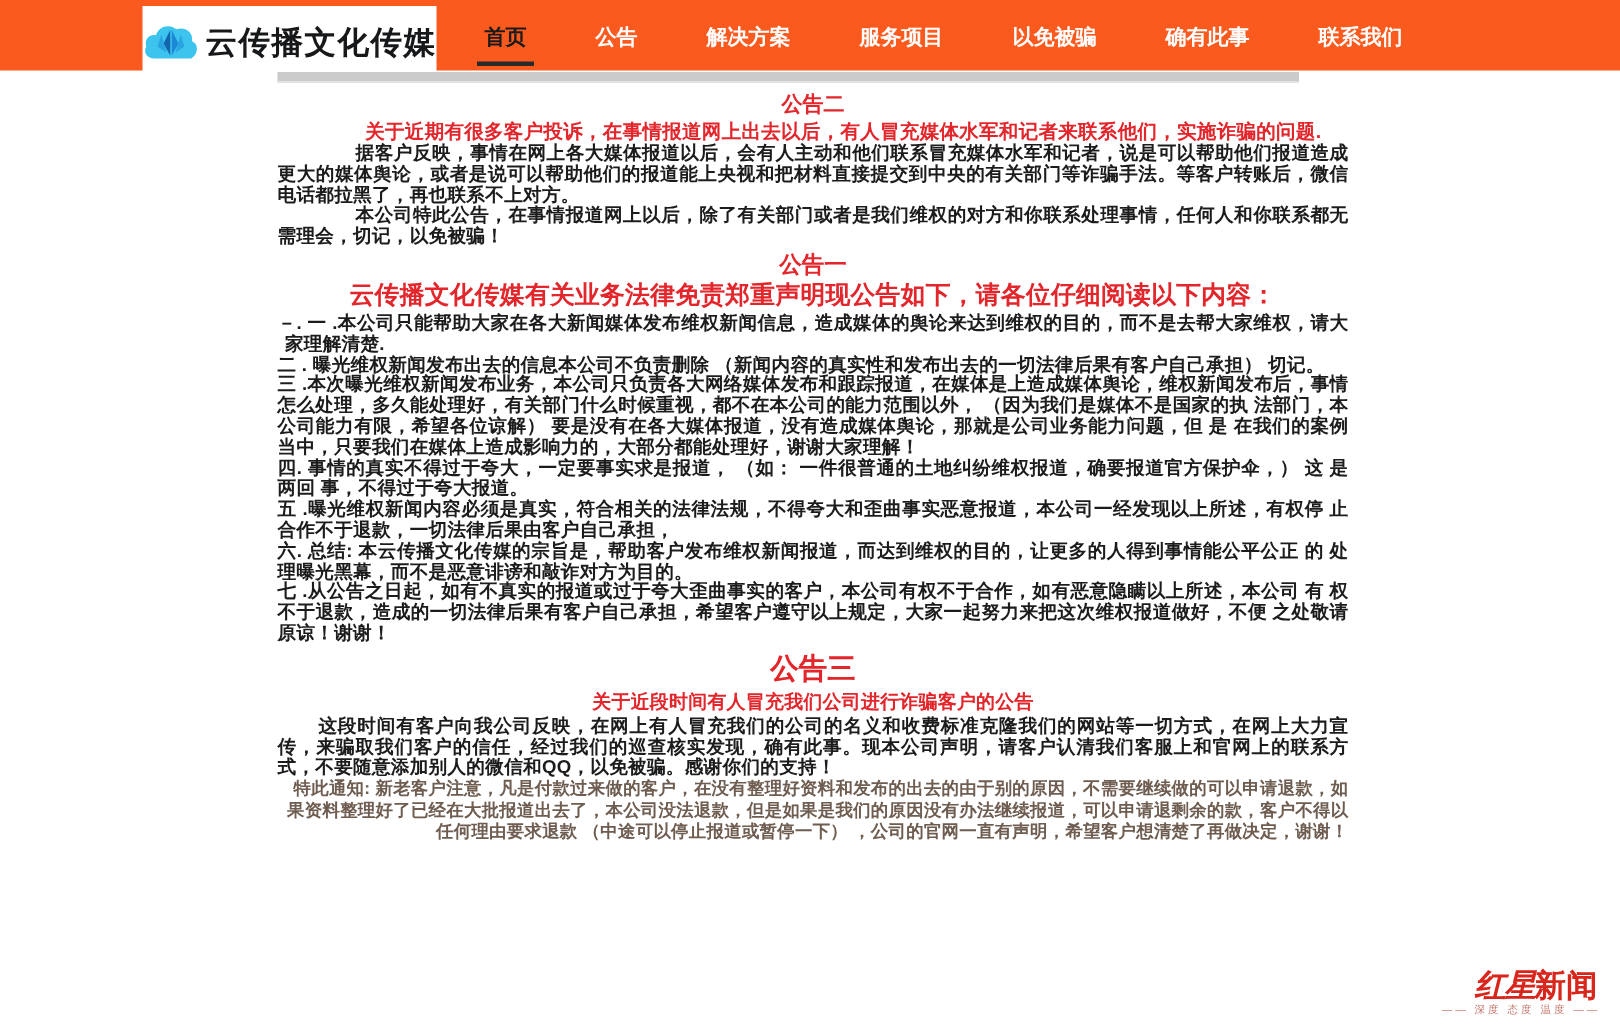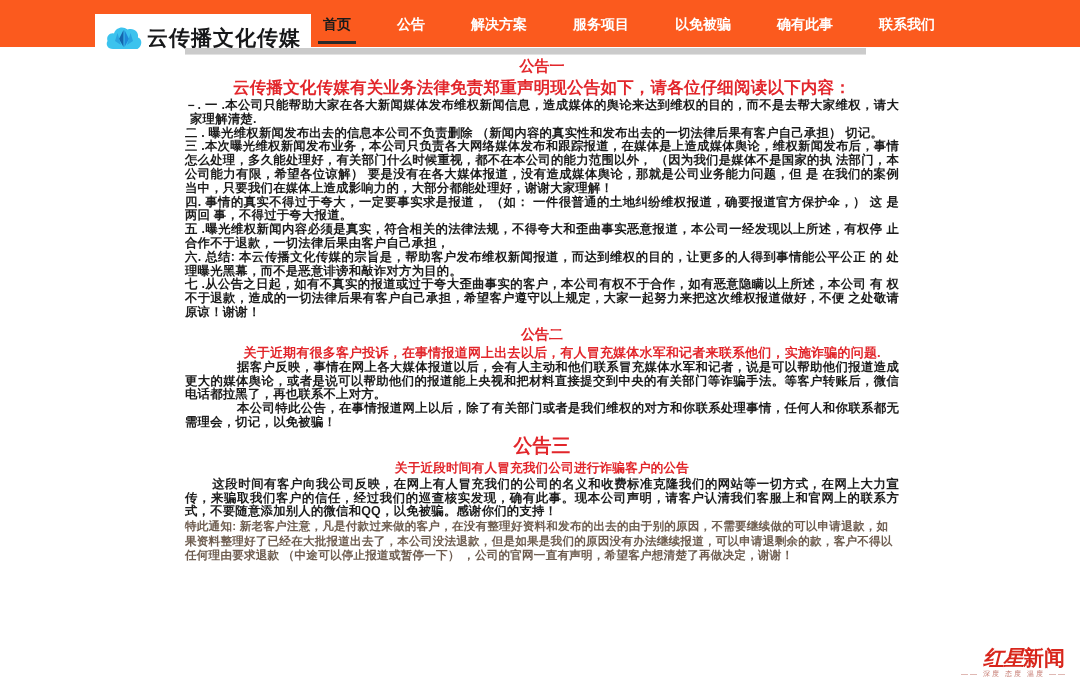--- a/index.html
+++ b/index.html
@@ -1,21 +1,21 @@
 <!DOCTYPE html>
 <html><head>
 <meta charset="utf-8">
 <style>
   html,body{margin:0;padding:0;}
   body{font-family:"Liberation Sans","DejaVu Sans",sans-serif;background:#fff;}
   .page{position:relative;width:1080px;height:685px;background:#fff;overflow:hidden;}
 
   
   .header{position:absolute;top:0;left:0;width:1080px;height:47px;background:#fb5a1e;}
-  .logo-box{position:absolute;top:14px;left:95px;width:216px;height:48px;background:#fff;
+  .logo-box{position:absolute;top:4px;left:95px;width:196px;height:48px;background:#fff;
             display:flex;align-items:center;justify-content:center;gap:4px;}
   .logo-text{font-size:21px;font-weight:bold;color:#17181a;letter-spacing:1px;white-space:nowrap;}
   .nav{position:absolute;top:0;left:300px;right:4px;height:47px;display:flex;align-items:center;}
   .nav-item{color:#fff;font-size:14px;font-weight:bold;padding:14px 23px 12px 23px;cursor:pointer;white-space:nowrap;}
   .nav-item.active{color:#1b1b1b;position:relative;}
   .nav-item.active::after{content:"";position:absolute;left:18px;right:18px;bottom:2px;height:3px;background:#2a2a2a;}
 
   
   .frame-strip{position:absolute;top:48px;left:185px;width:681px;height:6px;background:#cbcbcb;border-bottom:1px solid #e2e2e2;}
 
@@ -28,21 +28,21 @@
   .sec-title.lg4{font-size:19px;padding:26px 0 3px 0;}
 
   .blk{margin:0;font-size:12.4px;line-height:13.8px;color:#1c1c1c;font-weight:600;
        text-align:justify;letter-spacing:0.2px;}
   .blk.red-center-lg{color:#e2262b;font-weight:bold;text-align:center;font-size:16.5px;line-height:20px;padding-bottom:2px;}
   .blk.red-center-sm{color:#e2262b;font-weight:bold;text-align:center;font-size:12.6px;line-height:15px;padding-bottom:2px;}
   .blk.red-indent{color:#e2262b;font-weight:bold;text-indent:4.5em;font-size:13px;line-height:16px;}
   .blk.body-hang{text-indent:-0.4em;padding-left:0.4em;}
   .blk.body-indent4{text-indent:4.2em;}
   .blk.body-indent2{text-indent:2.2em;}
-  .blk.brown-center{color:#6e5d50;text-align:left;font-size:11.6px;line-height:14.5px;font-weight:bold;}
+  .blk.brown-center{color:#6e5d50;text-align:right;font-size:11.6px;line-height:14.5px;font-weight:bold;}
 
   
   .watermark{position:absolute;right:2px;bottom:6px;width:128px;text-align:center;}
   .wm-brand{color:#d8261c;font-weight:bold;font-size:21px;line-height:22px;white-space:nowrap;}
   .wm-brand .script{font-style:italic;letter-spacing:-1px;margin-left:20px;}
   .wm-tagline{color:#c4776d;font-size:7px;line-height:10px;letter-spacing:2px;white-space:nowrap;}
 
   .cloud-icon{width:38px;height:30px;flex:0 0 auto;}
 </style>
 </head>
@@ -69,35 +69,35 @@
         <div class="nav-item">以免被骗</div>
         <div class="nav-item">确有此事</div>
         <div class="nav-item">联系我们</div>
       </nav>
   </div>
 
   <div class="frame-strip"></div>
 
   <div class="content">
       <section>
+        <h2 class="sec-title md2">公告二</h2>
+        <p class="blk red-indent">关于近期有很多客户投诉，在事情报道网上出去以后，有人冒充媒体水军和记者来联系他们，实施诈骗的问题.</p>
+        <p class="blk body-indent4">据客户反映，事情在网上各大媒体报道以后，会有人主动和他们联系冒充媒体水军和记者，说是可以帮助他们报道造成 更大的媒体舆论，或者是说可以帮助他们的报道能上央视和把材料直接提交到中央的有关部门等诈骗手法。等客户转账后，微信 电话都拉黑了，再也联系不上对方。</p>
+        <p class="blk body-indent4">本公司特此公告，在事情报道网上以后，除了有关部门或者是我们维权的对方和你联系处理事情，任何人和你联系都无 需理会，切记，以免被骗！</p>
+      </section>
+      <section>
         <h2 class="sec-title md">公告一</h2>
         <p class="blk red-center-lg">云传播文化传媒有关业务法律免责郑重声明现公告如下，请各位仔细阅读以下内容：</p>
         <p class="blk body-hang">－. 一 .本公司只能帮助大家在各大新闻媒体发布维权新闻信息，造成媒体的舆论来达到维权的目的，而不是去帮大家维权，请大家理解清楚.</p>
         <p class="blk body">二 . 曝光维权新闻发布出去的信息本公司不负责删除 （新闻内容的真实性和发布出去的一切法律后果有客户自己承担） 切记。</p>
         <p class="blk body">三 .本次曝光维权新闻发布业务，本公司只负责各大网络媒体发布和跟踪报道，在媒体是上造成媒体舆论，维权新闻发布后，事情怎么处理，多久能处理好，有关部门什么时候重视，都不在本公司的能力范围以外， （因为我们是媒体不是国家的执 法部门，本公司能力有限，希望各位谅解） 要是没有在各大媒体报道，没有造成媒体舆论，那就是公司业务能力问题，但 是 在我们的案例当中，只要我们在媒体上造成影响力的，大部分都能处理好，谢谢大家理解！</p>
         <p class="blk body">四. 事情的真实不得过于夸大，一定要事实求是报道， （如： 一件很普通的土地纠纷维权报道，确要报道官方保护伞，） 这 是 两回 事，不得过于夸大报道。</p>
         <p class="blk body">五 .曝光维权新闻内容必须是真实，符合相关的法律法规，不得夸大和歪曲事实恶意报道，本公司一经发现以上所述，有权停 止合作不于退款，一切法律后果由客户自己承担，</p>
         <p class="blk body">六. 总结: 本云传播文化传媒的宗旨是，帮助客户发布维权新闻报道，而达到维权的目的，让更多的人得到事情能公平公正 的 处理曝光黑幕，而不是恶意诽谤和敲诈对方为目的。</p>
         <p class="blk body">七 .从公告之日起，如有不真实的报道或过于夸大歪曲事实的客户，本公司有权不于合作，如有恶意隐瞒以上所述，本公司 有 权 不于退款，造成的一切法律后果有客户自己承担，希望客户遵守以上规定，大家一起努力来把这次维权报道做好，不便 之处敬请原谅！谢谢！</p>
-      </section>
-      <section>
-        <h2 class="sec-title md2">公告二</h2>
-        <p class="blk red-indent">关于近期有很多客户投诉，在事情报道网上出去以后，有人冒充媒体水军和记者来联系他们，实施诈骗的问题.</p>
-        <p class="blk body-indent4">据客户反映，事情在网上各大媒体报道以后，会有人主动和他们联系冒充媒体水军和记者，说是可以帮助他们报道造成 更大的媒体舆论，或者是说可以帮助他们的报道能上央视和把材料直接提交到中央的有关部门等诈骗手法。等客户转账后，微信 电话都拉黑了，再也联系不上对方。</p>
-        <p class="blk body-indent4">本公司特此公告，在事情报道网上以后，除了有关部门或者是我们维权的对方和你联系处理事情，任何人和你联系都无 需理会，切记，以免被骗！</p>
       </section>
       <section>
         <h2 class="sec-title lg">公告三</h2>
         <p class="blk red-center-sm">关于近段时间有人冒充我们公司进行诈骗客户的公告</p>
         <p class="blk body-indent2">这段时间有客户向我公司反映，在网上有人冒充我们的公司的名义和收费标准克隆我们的网站等一切方式，在网上大力宣 传，来骗取我们客户的信任，经过我们的巡查核实发现，确有此事。现本公司声明，请客户认清我们客服上和官网上的联系方 式，不要随意添加别人的微信和QQ，以免被骗。感谢你们的支持！</p>
       </section>
       <section>
         <p class="blk brown-center">特此通知: 新老客户注意，凡是付款过来做的客户，在没有整理好资料和发布的出去的由于别的原因，不需要继续做的可以申请退款，如果资料整理好了已经在大批报道出去了，本公司没法退款，但是如果是我们的原因没有办法继续报道，可以申请退剩余的款，客户不得以任何理由要求退款 （中途可以停止报道或暂停一下） ，公司的官网一直有声明，希望客户想清楚了再做决定，谢谢！</p>
       </section>
     </div>

